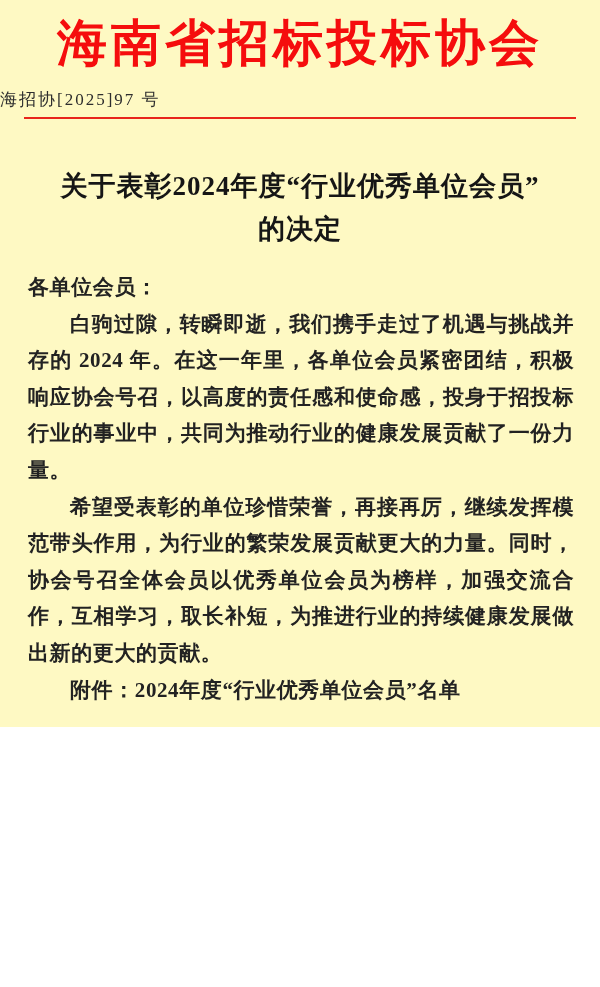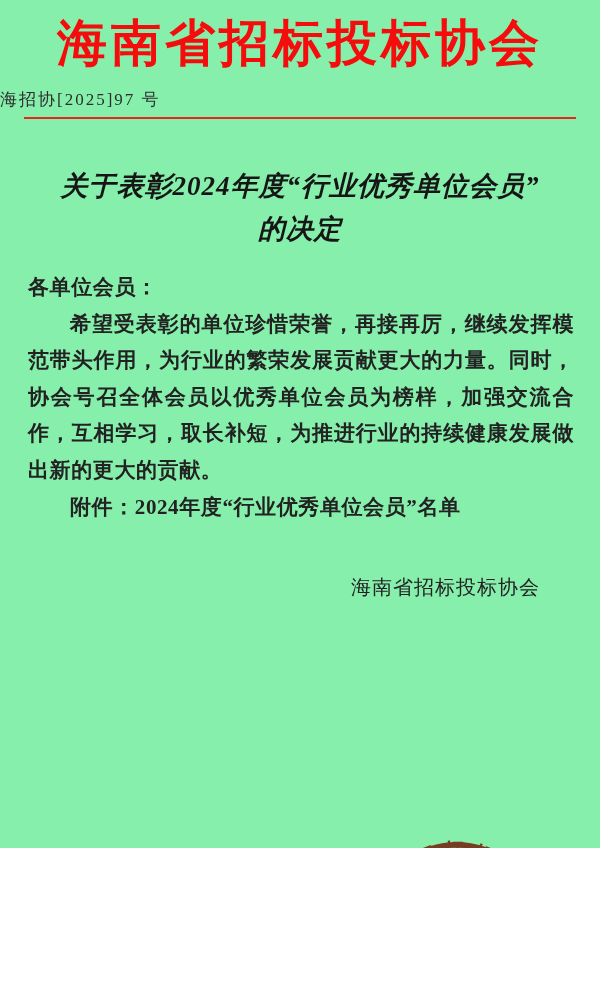--- a/index.html
+++ b/index.html
@@ -4,22 +4,22 @@
 <style>
   * { margin: 0; padding: 0; box-sizing: border-box; }
   html, body { background: #ffffff; }
   body {
     font-family: "Liberation Serif", "DejaVu Serif", serif;
     width: 600px;
   }
   .page {
     position: relative;
     width: 600px;
-    height: 848px;
-    background: #86efac;
+    height: 727px;
+    background: #fef9c3;
     overflow: hidden;
   }
   .org-header {
     margin-top: 12px;
     text-align: center;
     font-size: 50px;
     line-height: 62px;
     font-weight: bold;
     color: #f50d0d;
     letter-spacing: 4px;
@@ -39,21 +39,20 @@
     margin: 7px 24px 0 24px;
   }
   .doc-title {
     margin-top: 46px;
     text-align: center;
     font-size: 27px;
     line-height: 43px;
     font-weight: bold;
     color: #161616;
     letter-spacing: 1px;
-    font-style: italic;
   }
   .body-text {
     margin: 18px 26px 0 28px;
     font-size: 21px;
     line-height: 36.6px;
     color: #222222;
     text-align: justify;
     letter-spacing: 0.6px;
     font-weight: bold;
   }
@@ -90,20 +89,21 @@
 
   <hr class="red-rule">
 
   <div class="doc-title">
     <div>关于表彰2024年度“行业优秀单位会员”</div>
     <div>的决定</div>
   </div>
 
   <div class="body-text">
     <p class="salutation">各单位会员：</p>
+    <p class="para-indent">白驹过隙，转瞬即逝，我们携手走过了机遇与挑战并存的 2024 年。在这一年里，各单位会员紧密团结，积极响应协会号召，以高度的责任感和使命感，投身于招投标行业的事业中，共同为推动行业的健康发展贡献了一份力量。</p>
     <p class="para-indent">希望受表彰的单位珍惜荣誉，再接再厉，继续发挥模范带头作用，为行业的繁荣发展贡献更大的力量。同时，协会号召全体会员以优秀单位会员为榜样，加强交流合作，互相学习，取长补短，为推进行业的持续健康发展做出新的更大的贡献。</p>
     <p class="para-indent">附件：2024年度“行业优秀单位会员”名单</p>
   </div>
 
   <div class="signature-block">
     <div class="signature-org">海南省招标投标协会</div>
 
   </div>
 
   <svg class="seal" viewBox="0 0 200 200" preserveAspectRatio="none">

